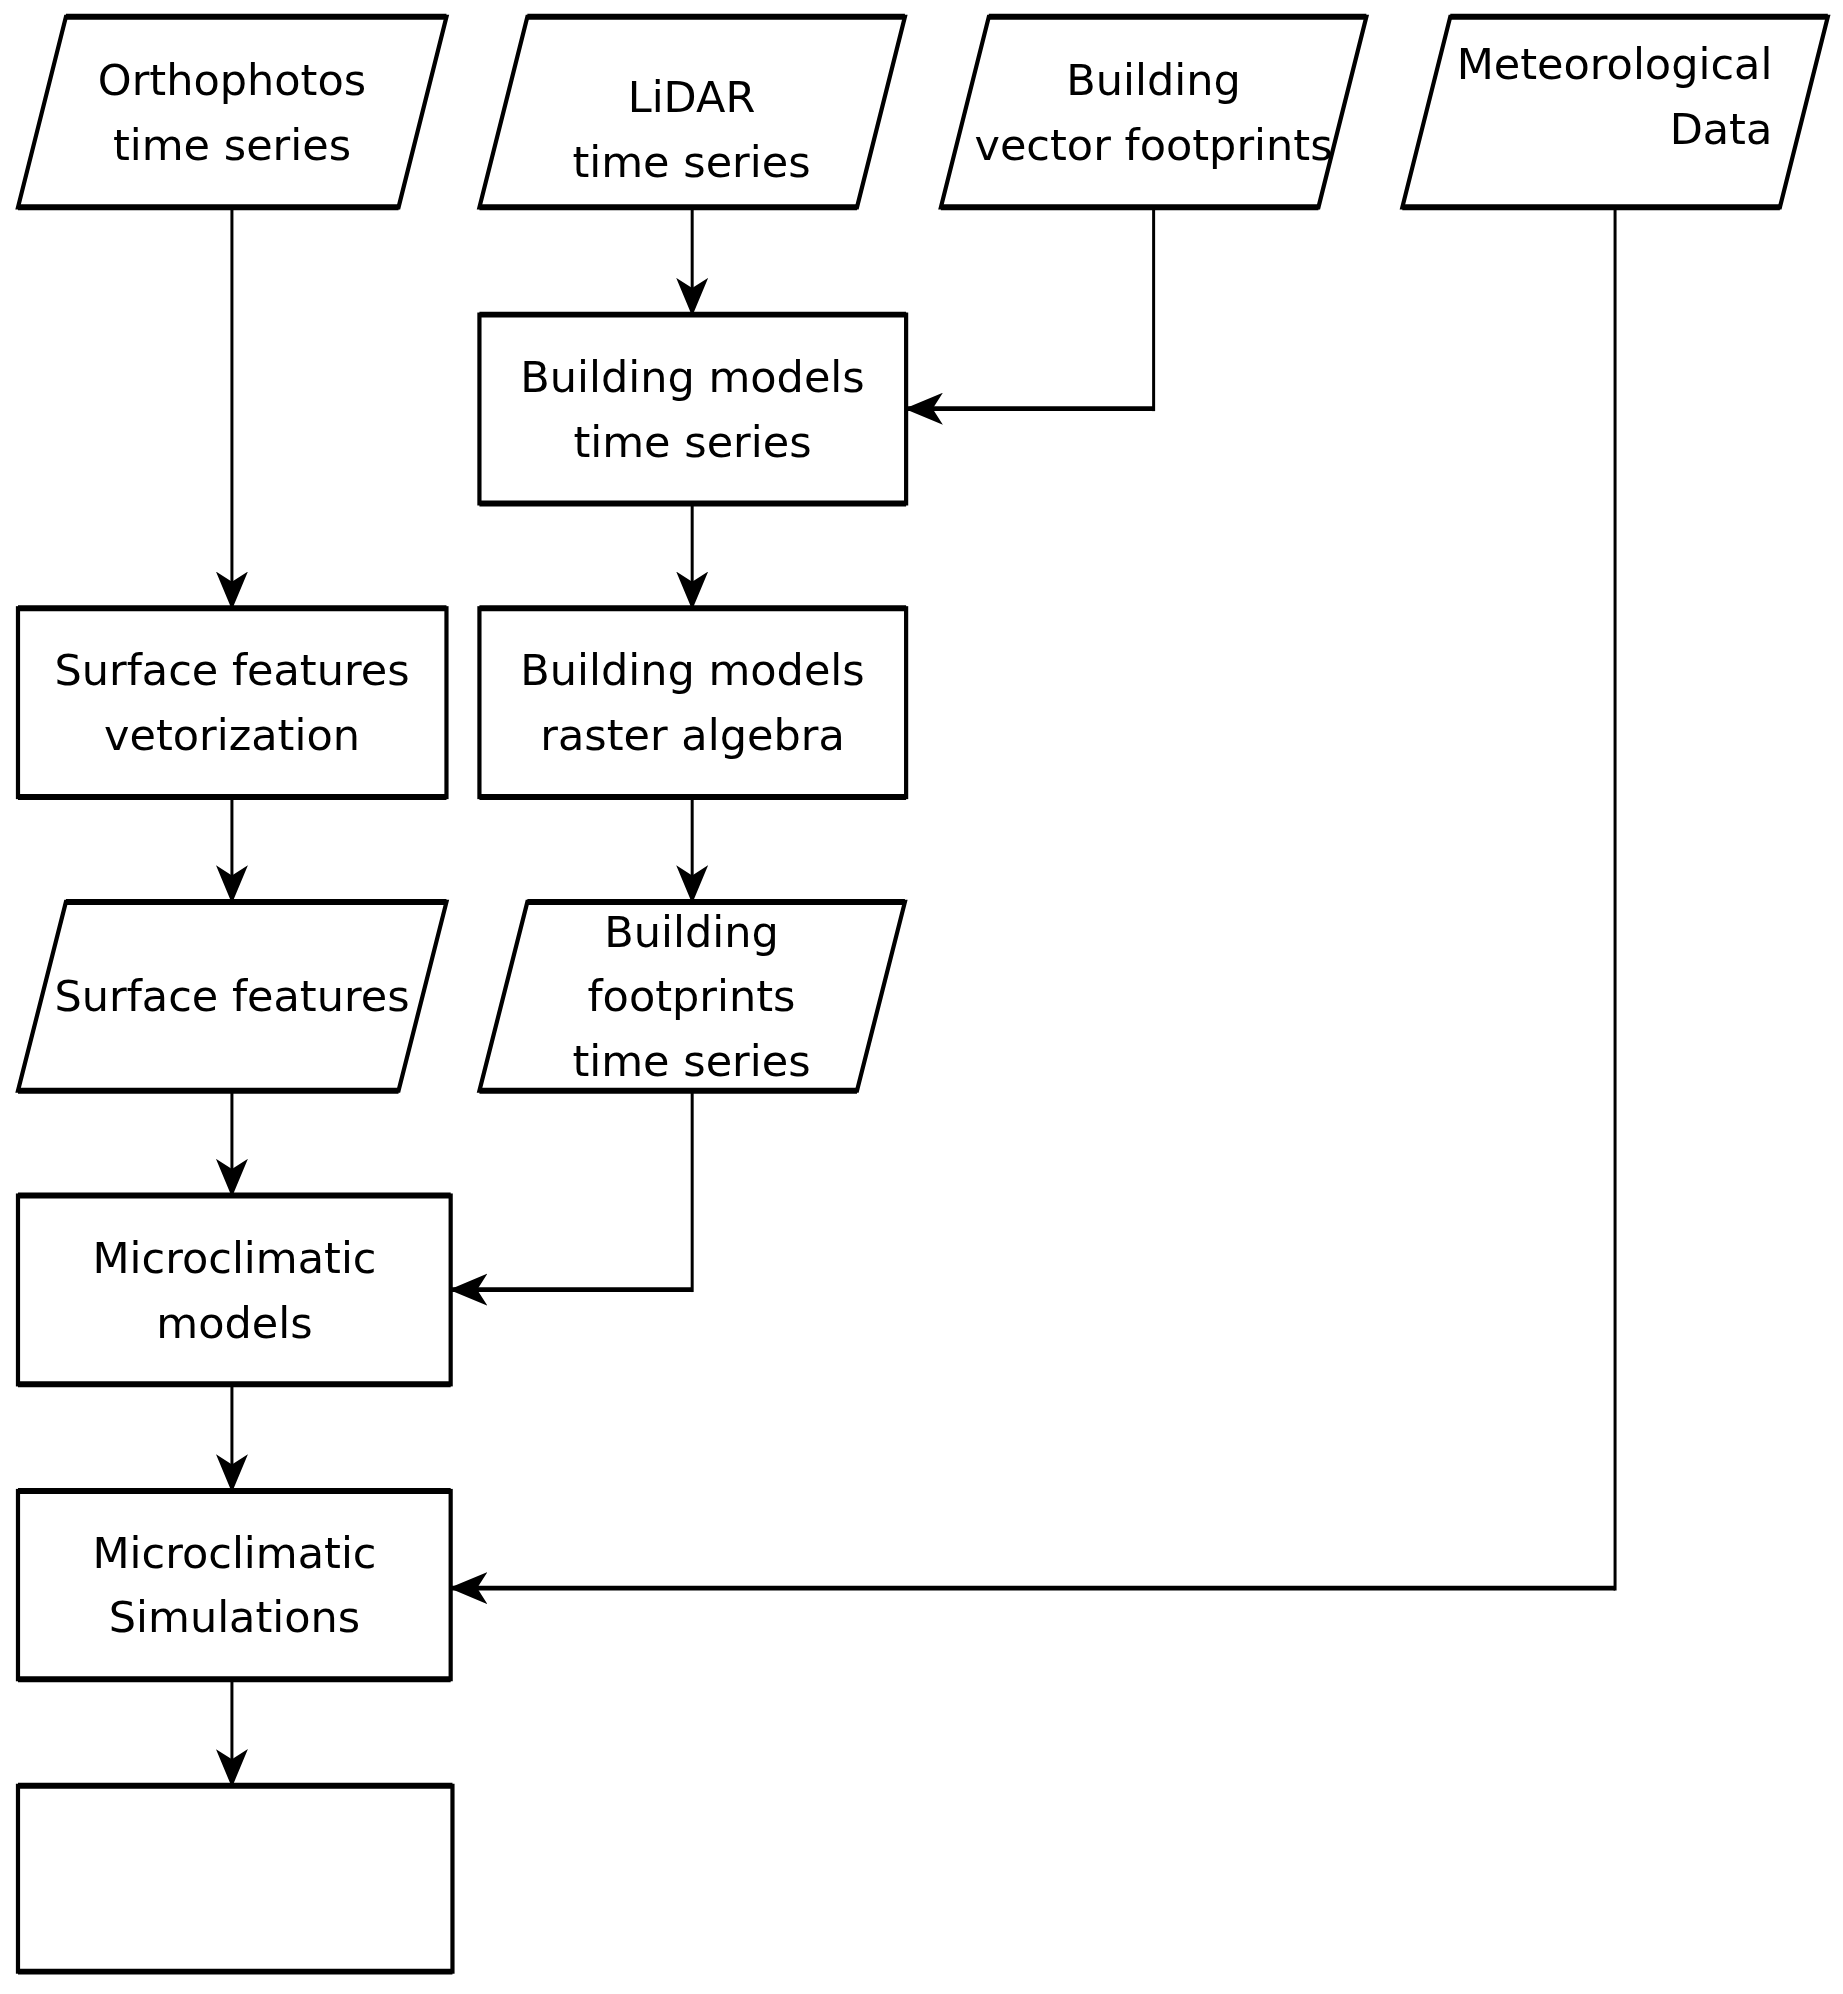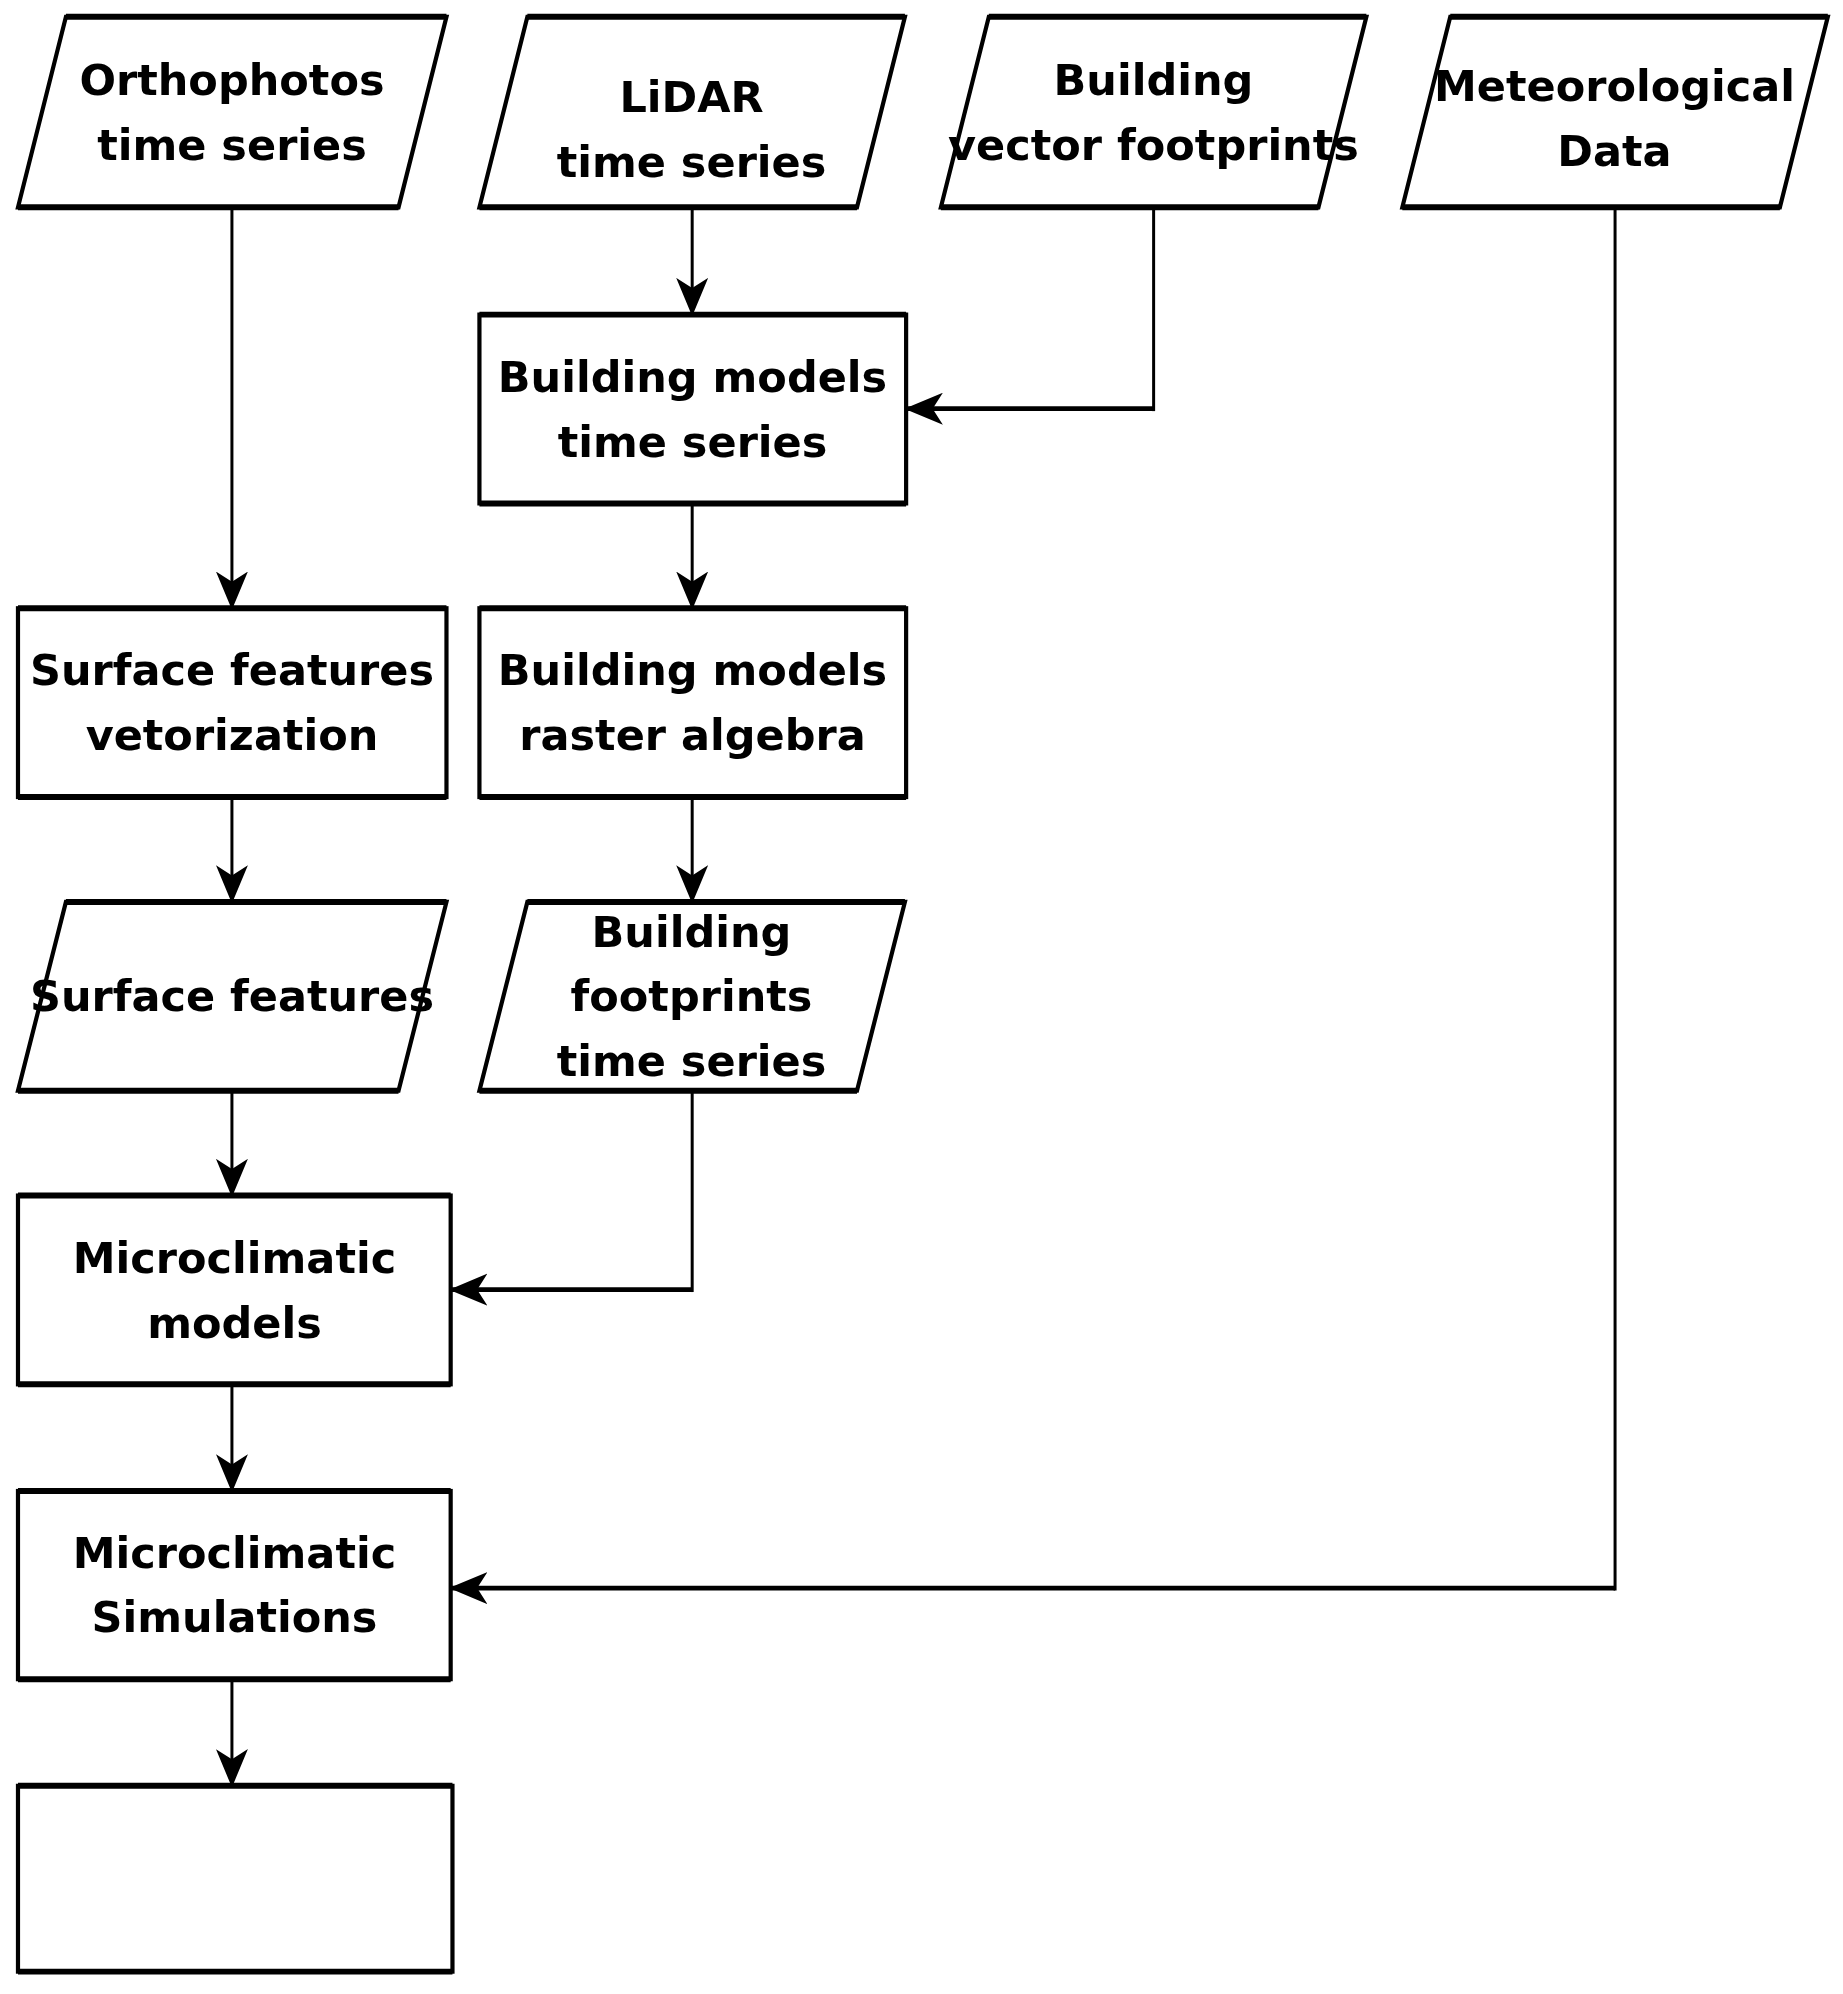--- a/index.html
+++ b/index.html
@@ -19,21 +19,20 @@
   .node-label {
     position: absolute;
     display: flex;
     align-items: center;
     justify-content: center;
     text-align: center;
     white-space: pre-line;
     font-size: 43px;
     line-height: 1.5;
     color: #000000;
-    font-weight: bold;
   }
 </style>
 </head>
 <body>
 
 <div class="canvas">
 
   <svg class="wires" viewBox="0 0 3077 3329">
     <defs>
       <marker id="arrow" viewBox="0 0 12 10" refX="11.5" refY="5" markerWidth="64" markerHeight="54" markerUnits="userSpaceOnUse" orient="auto">
@@ -117,21 +116,21 @@
     <path class="eh" d="M2695,2650 H752" marker-end="url(#arrow)"></path>
     <path class="ev" d="M387,2802 V2980" marker-end="url(#arrow)"></path>
   </svg>
 
   <div class="node-label" style="left:18px;top:17px;width:428px;height:191px;">Orthophotos
 time series</div>
   <div class="node-label" style="left:479px;top:34px;width:425px;height:191px;">LiDAR
 time series</div>
   <div class="node-label" style="left:941px;top:17px;width:425px;height:191px;">Building
 vector footprints</div>
-  <div class="node-label" style="left:1402px;top:23px;width:425px;height:191px;">Meteorological
+  <div class="node-label" style="left:1402px;top:1px;width:425px;height:191px;text-align:right;">Meteorological
 Data</div>
   <div class="node-label" style="left:479px;top:315px;width:427px;height:189px;">Building models
 time series</div>
   <div class="node-label" style="left:18px;top:608px;width:428px;height:189px;">Surface features
 vetorization</div>
   <div class="node-label" style="left:479px;top:608px;width:427px;height:189px;">Building models
 raster algebra</div>
   <div class="node-label" style="left:18px;top:902px;width:428px;height:189px;">Surface features</div>
   <div class="node-label" style="left:479px;top:902px;width:425px;height:189px;">Building
 footprints

